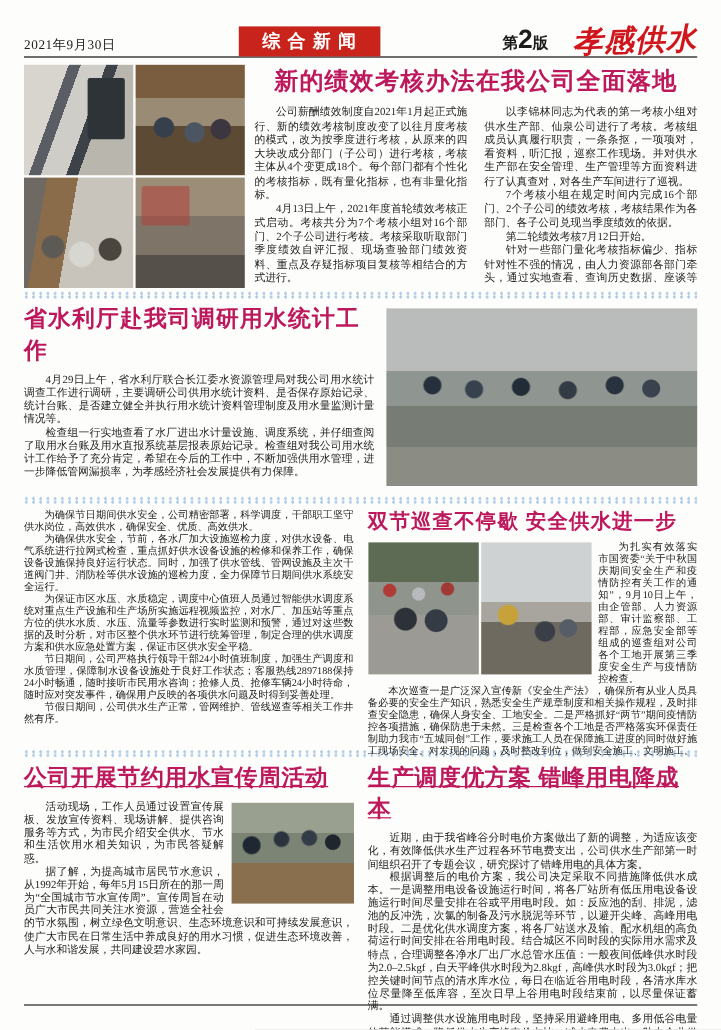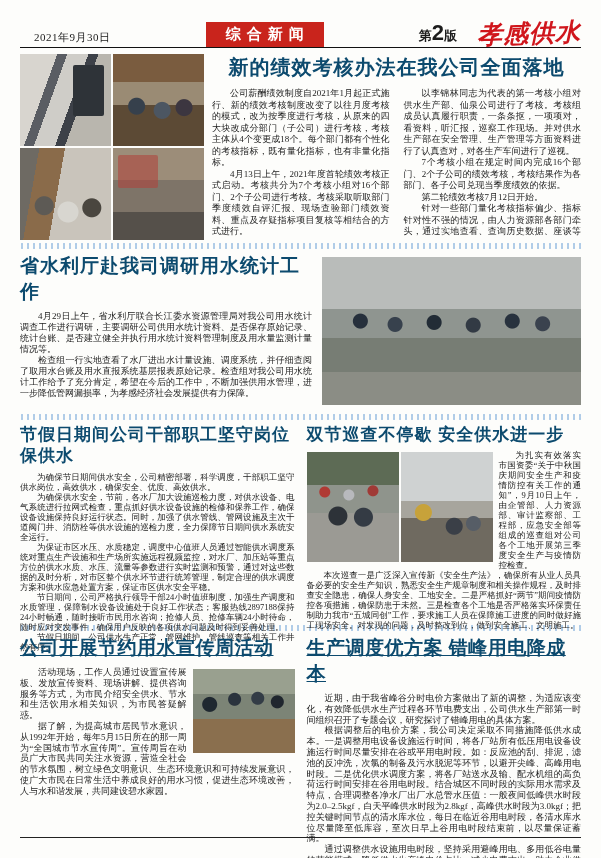--- a/index.html
+++ b/index.html
@@ -5,28 +5,28 @@
   * { margin:0; padding:0; box-sizing:border-box; }
   html,body { background:#e8e8e8; }
   .page {
     position:relative; width:601px; height:858px; margin:0 auto;
     background:#fdfdfb; overflow:hidden;
     font-family:"Liberation Serif", serif; color:#1c1c1c;
     padding:14px 20px 0 20px;
   }
   
   .masthead-row { display:flex; align-items:flex-end; justify-content:space-between; height:34px; border-bottom:1.5px solid #111; padding-bottom:2px; }
-  .pub-date { font-size:11px; letter-spacing:.5px; font-family:"Liberation Serif",serif;margin-left:14px; }
+  .pub-date { font-size:11px; letter-spacing:.5px; font-family:"Liberation Serif",serif; }
   .section-box { background:#c9241c; color:#fff; font-family:"Liberation Sans",sans-serif; font-weight:bold; font-size:15px; letter-spacing:6px; padding:3px 14px 3px 20px; margin-bottom:-2px;margin-top:26px; }
   .edition-wrap { display:flex; align-items:flex-end; gap:20px; }
   .edition { font-family:"Liberation Sans",sans-serif; font-size:13px; font-weight:bold; }
   .edition b { font-size:22px; line-height:1; }
   .brand { color:#d0161c; font-family:"DejaVu Serif",serif; font-style:italic; font-weight:bold; font-size:25px; line-height:.9; letter-spacing:1px; transform:rotate(-2deg); }
   
-  .atitle { font-family:"Liberation Sans",sans-serif; font-weight:bold; color:#0c4a6e; letter-spacing:1px; }
+  .atitle { font-family:"Liberation Sans",sans-serif; font-weight:bold; color:#be185d; letter-spacing:1px; }
   p.body { text-indent:2em; text-align:justify; }
   .divider { height:6px; margin:3px 0 4px 0;
     background-image:radial-gradient(circle at 2px 1.5px,#aecbe7 1.1px,transparent 1.4px);
     background-size:6px 3px; }
   .photo { background-color:#8d8a82; position:relative; overflow:hidden; }
   
   .row1 { display:flex; gap:8px; height:186px; margin-top:6px; }
   .r1-photos { width:184px; display:grid; grid-template-columns:1fr 1fr; grid-template-rows:1fr 1fr; gap:2px; flex:none; }
   .ph-meeting1 { background:linear-gradient(110deg,#d8d5cf 0 30%,#5a5d63 30% 38%,#cfcdc8 38% 55%,#3d4148 55% 63%,#b9b6ae 63% 100%); }
   .ph-meeting1:after { content:""; position:absolute; right:8%; top:12%; width:34%; height:55%; background:#2e3338; border-radius:2px; }
@@ -111,21 +111,20 @@
         <p class="body">检查组一行实地查看了水厂进出水计量设施、调度系统，并仔细查阅了取用水台账及用水直报系统基层报表原始记录。检查组对我公司用水统计工作给予了充分肯定，希望在今后的工作中，不断加强供用水管理，进一步降低管网漏损率，为孝感经济社会发展提供有力保障。</p>
       </div>
     </div>
     <div class="photo r2-photo"></div>
   </div>
 
   <div class="divider"></div>
 
   <div class="row3">
     <div class="col">
-      <h2 class="atitle r3-title"><span>节假日期间公司干部职工坚守岗位</span><br><span>保供水</span></h2>
       <div class="small-body">
         <p class="body">为确保节日期间供水安全，公司精密部署，科学调度，干部职工坚守供水岗位，高效供水，确保安全、优质、高效供水。</p>
         <p class="body">为确保供水安全，节前，各水厂加大设施巡检力度，对供水设备、电气系统进行拉网式检查，重点抓好供水设备设施的检修和保养工作，确保设备设施保持良好运行状态。同时，加强了供水管线、管网设施及主次干道阀门井、消防栓等供水设施的巡检力度，全力保障节日期间供水系统安全运行。</p>
         <p class="body">为保证市区水压、水质稳定，调度中心值班人员通过智能供水调度系统对重点生产设施和生产场所实施远程视频监控，对水厂、加压站等重点方位的供水水质、水压、流量等参数进行实时监测和预警，通过对这些数据的及时分析，对市区整个供水环节进行统筹管理，制定合理的供水调度方案和供水应急处置方案，保证市区供水安全平稳。</p>
         <p class="body">节日期间，公司严格执行领导干部24小时值班制度，加强生产调度和水质管理，保障制水设备设施处于良好工作状态；客服热线2897188保持24小时畅通，随时接听市民用水咨询；抢修人员、抢修车辆24小时待命，随时应对突发事件，确保用户反映的各项供水问题及时得到妥善处理。</p>
         <p class="body">节假日期间，公司供水生产正常，管网维护、管线巡查等相关工作井然有序。</p>
       </div>
     </div>
     <div class="col">
       <h2 class="atitle r3-title">双节巡查不停歇 安全供水进一步</h2>

